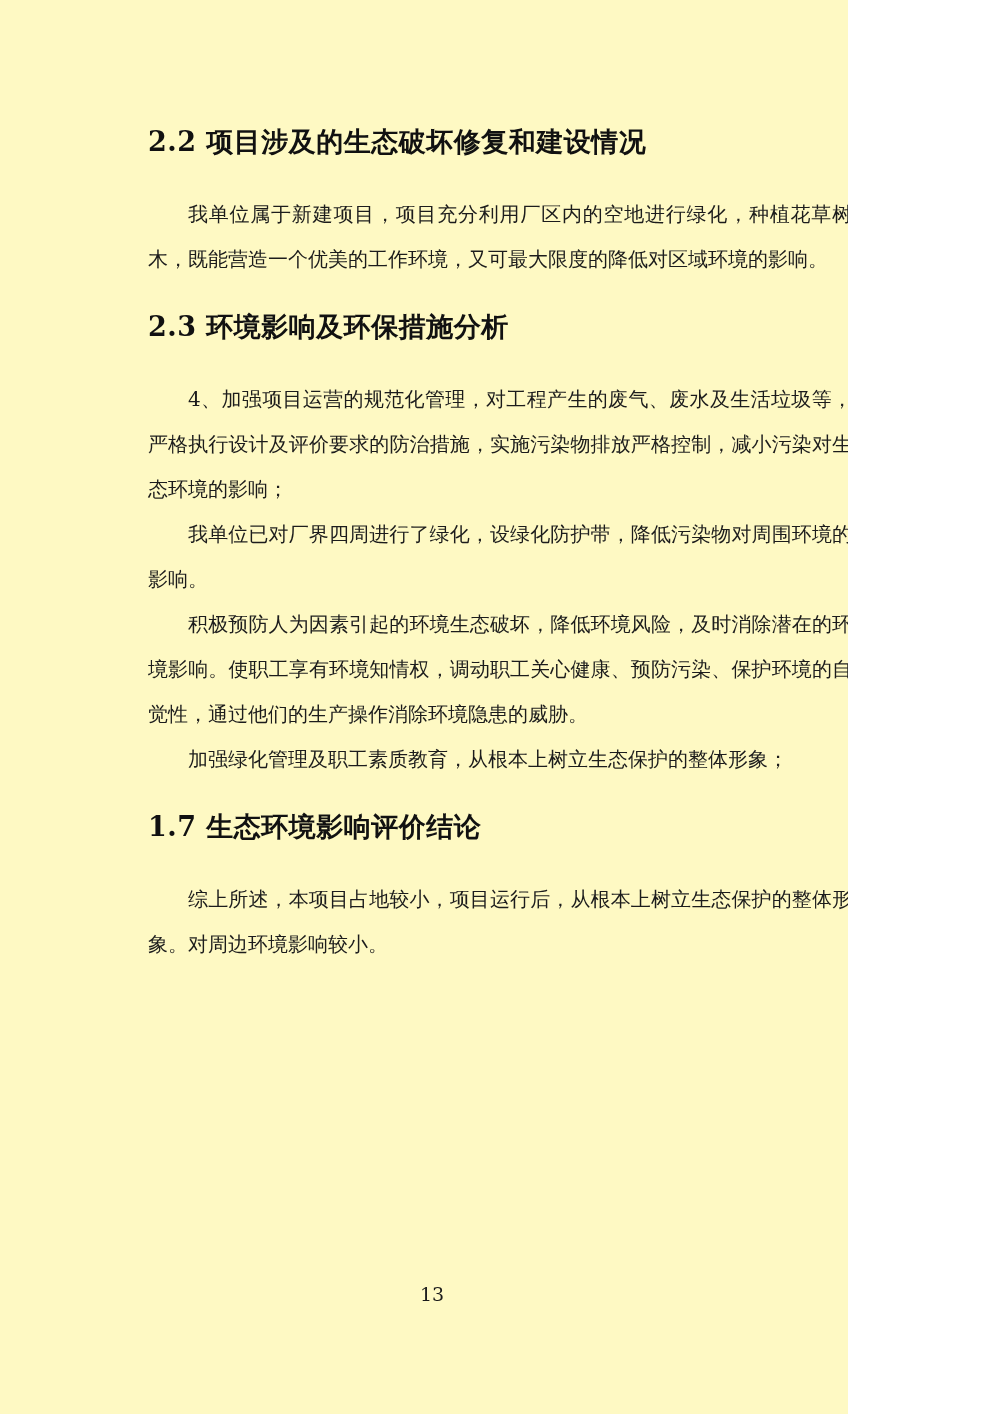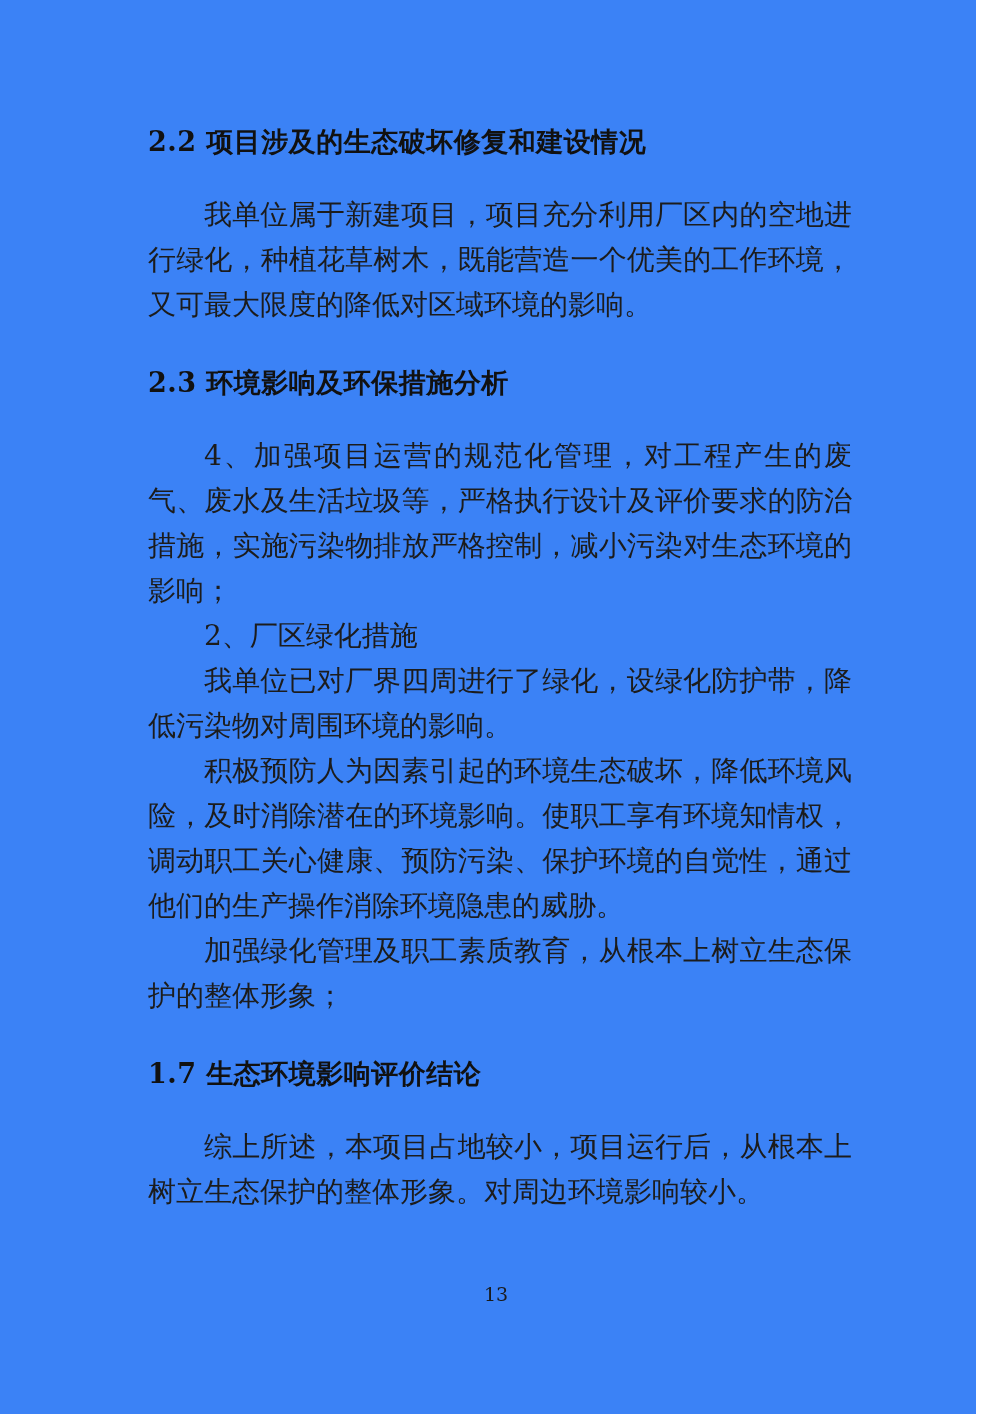--- a/index.html
+++ b/index.html
@@ -2,46 +2,46 @@
 <html><head>
 <meta charset="utf-8">
 <style>
   html, body {
     margin: 0;
     padding: 0;
     background: #ffffff;
   }
   .page {
     position: relative;
-    width: 976px;
+    width: 848px;
     height: 1414px;
-    background: #3b82f6;
+    background: #fef9c3;
     overflow: hidden;
     font-family: "DejaVu Serif", "Liberation Serif", serif;
     color: #1a1a1a;
   }
   .content {
     position: absolute;
     left: 148px;
     top: 122px;
     width: 704px;
   }
   .section-heading {
     font-size: 27px;
     font-weight: bold;
     line-height: 40px;
     margin: 0 0 30px 0;
     letter-spacing: 0.5px;
     color: #111111;
   }
   .section + .section .section-heading {
-    margin-top: 36px;
+    margin-top: 25px;
   }
   .body-para {
-    font-size: 28px;
+    font-size: 20px;
     line-height: 45px;
     margin: 0;
     text-align: justify;
     text-justify: inter-ideograph;
     text-indent: 2em;
     color: #1c1c1c;
   }
   .page-number {
     position: absolute;
     top: 1282px;
@@ -60,21 +60,20 @@
   <div class="content">
 
     <div class="section">
       <h2 class="section-heading">2.2 项目涉及的生态破坏修复和建设情况</h2>
       <p class="body-para">我单位属于新建项目，项目充分利用厂区内的空地进行绿化，种植花草树木，既能营造一个优美的工作环境，又可最大限度的降低对区域环境的影响。</p>
     </div>
 
     <div class="section">
       <h2 class="section-heading">2.3 环境影响及环保措施分析</h2>
       <p class="body-para">4、加强项目运营的规范化管理，对工程产生的废气、废水及生活垃圾等，严格执行设计及评价要求的防治措施，实施污染物排放严格控制，减小污染对生态环境的影响；</p>
-      <p class="body-para">2、厂区绿化措施</p>
       <p class="body-para">我单位已对厂界四周进行了绿化，设绿化防护带，降低污染物对周围环境的影响。</p>
       <p class="body-para">积极预防人为因素引起的环境生态破坏，降低环境风险，及时消除潜在的环境影响。使职工享有环境知情权，调动职工关心健康、预防污染、保护环境的自觉性，通过他们的生产操作消除环境隐患的威胁。</p>
       <p class="body-para">加强绿化管理及职工素质教育，从根本上树立生态保护的整体形象；</p>
     </div>
 
     <div class="section">
       <h2 class="section-heading">1.7 生态环境影响评价结论</h2>
       <p class="body-para">综上所述，本项目占地较小，项目运行后，从根本上树立生态保护的整体形象。对周边环境影响较小。</p>
     </div>
 

